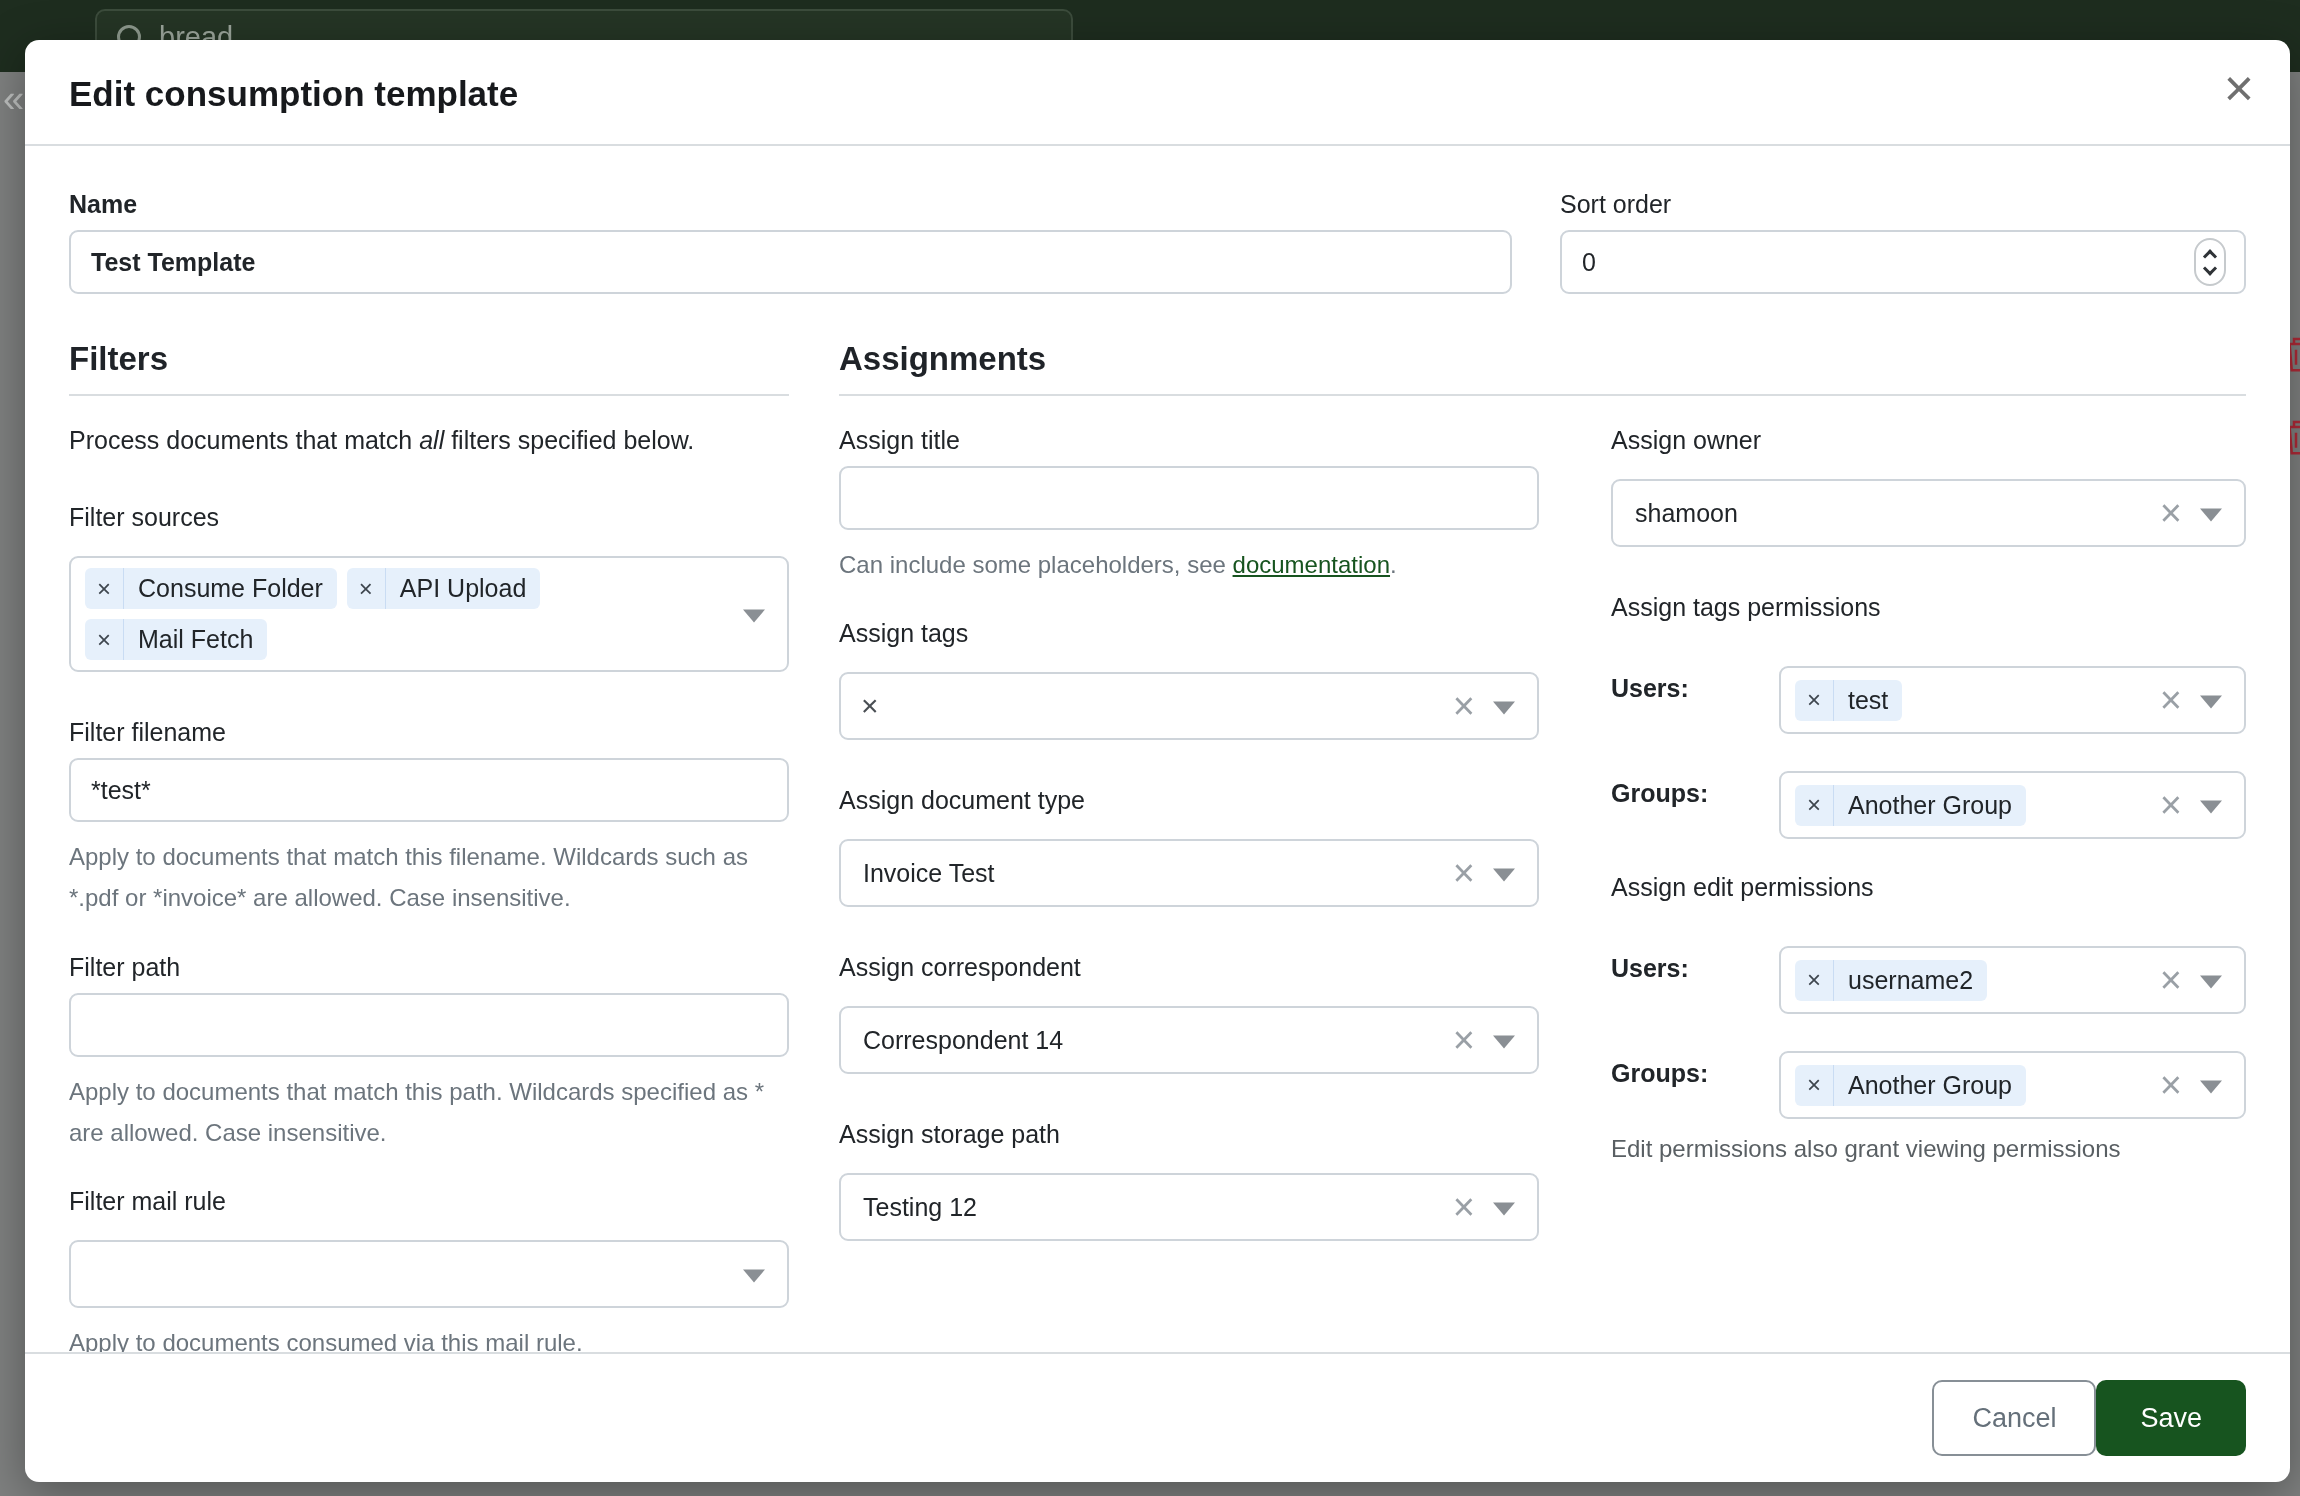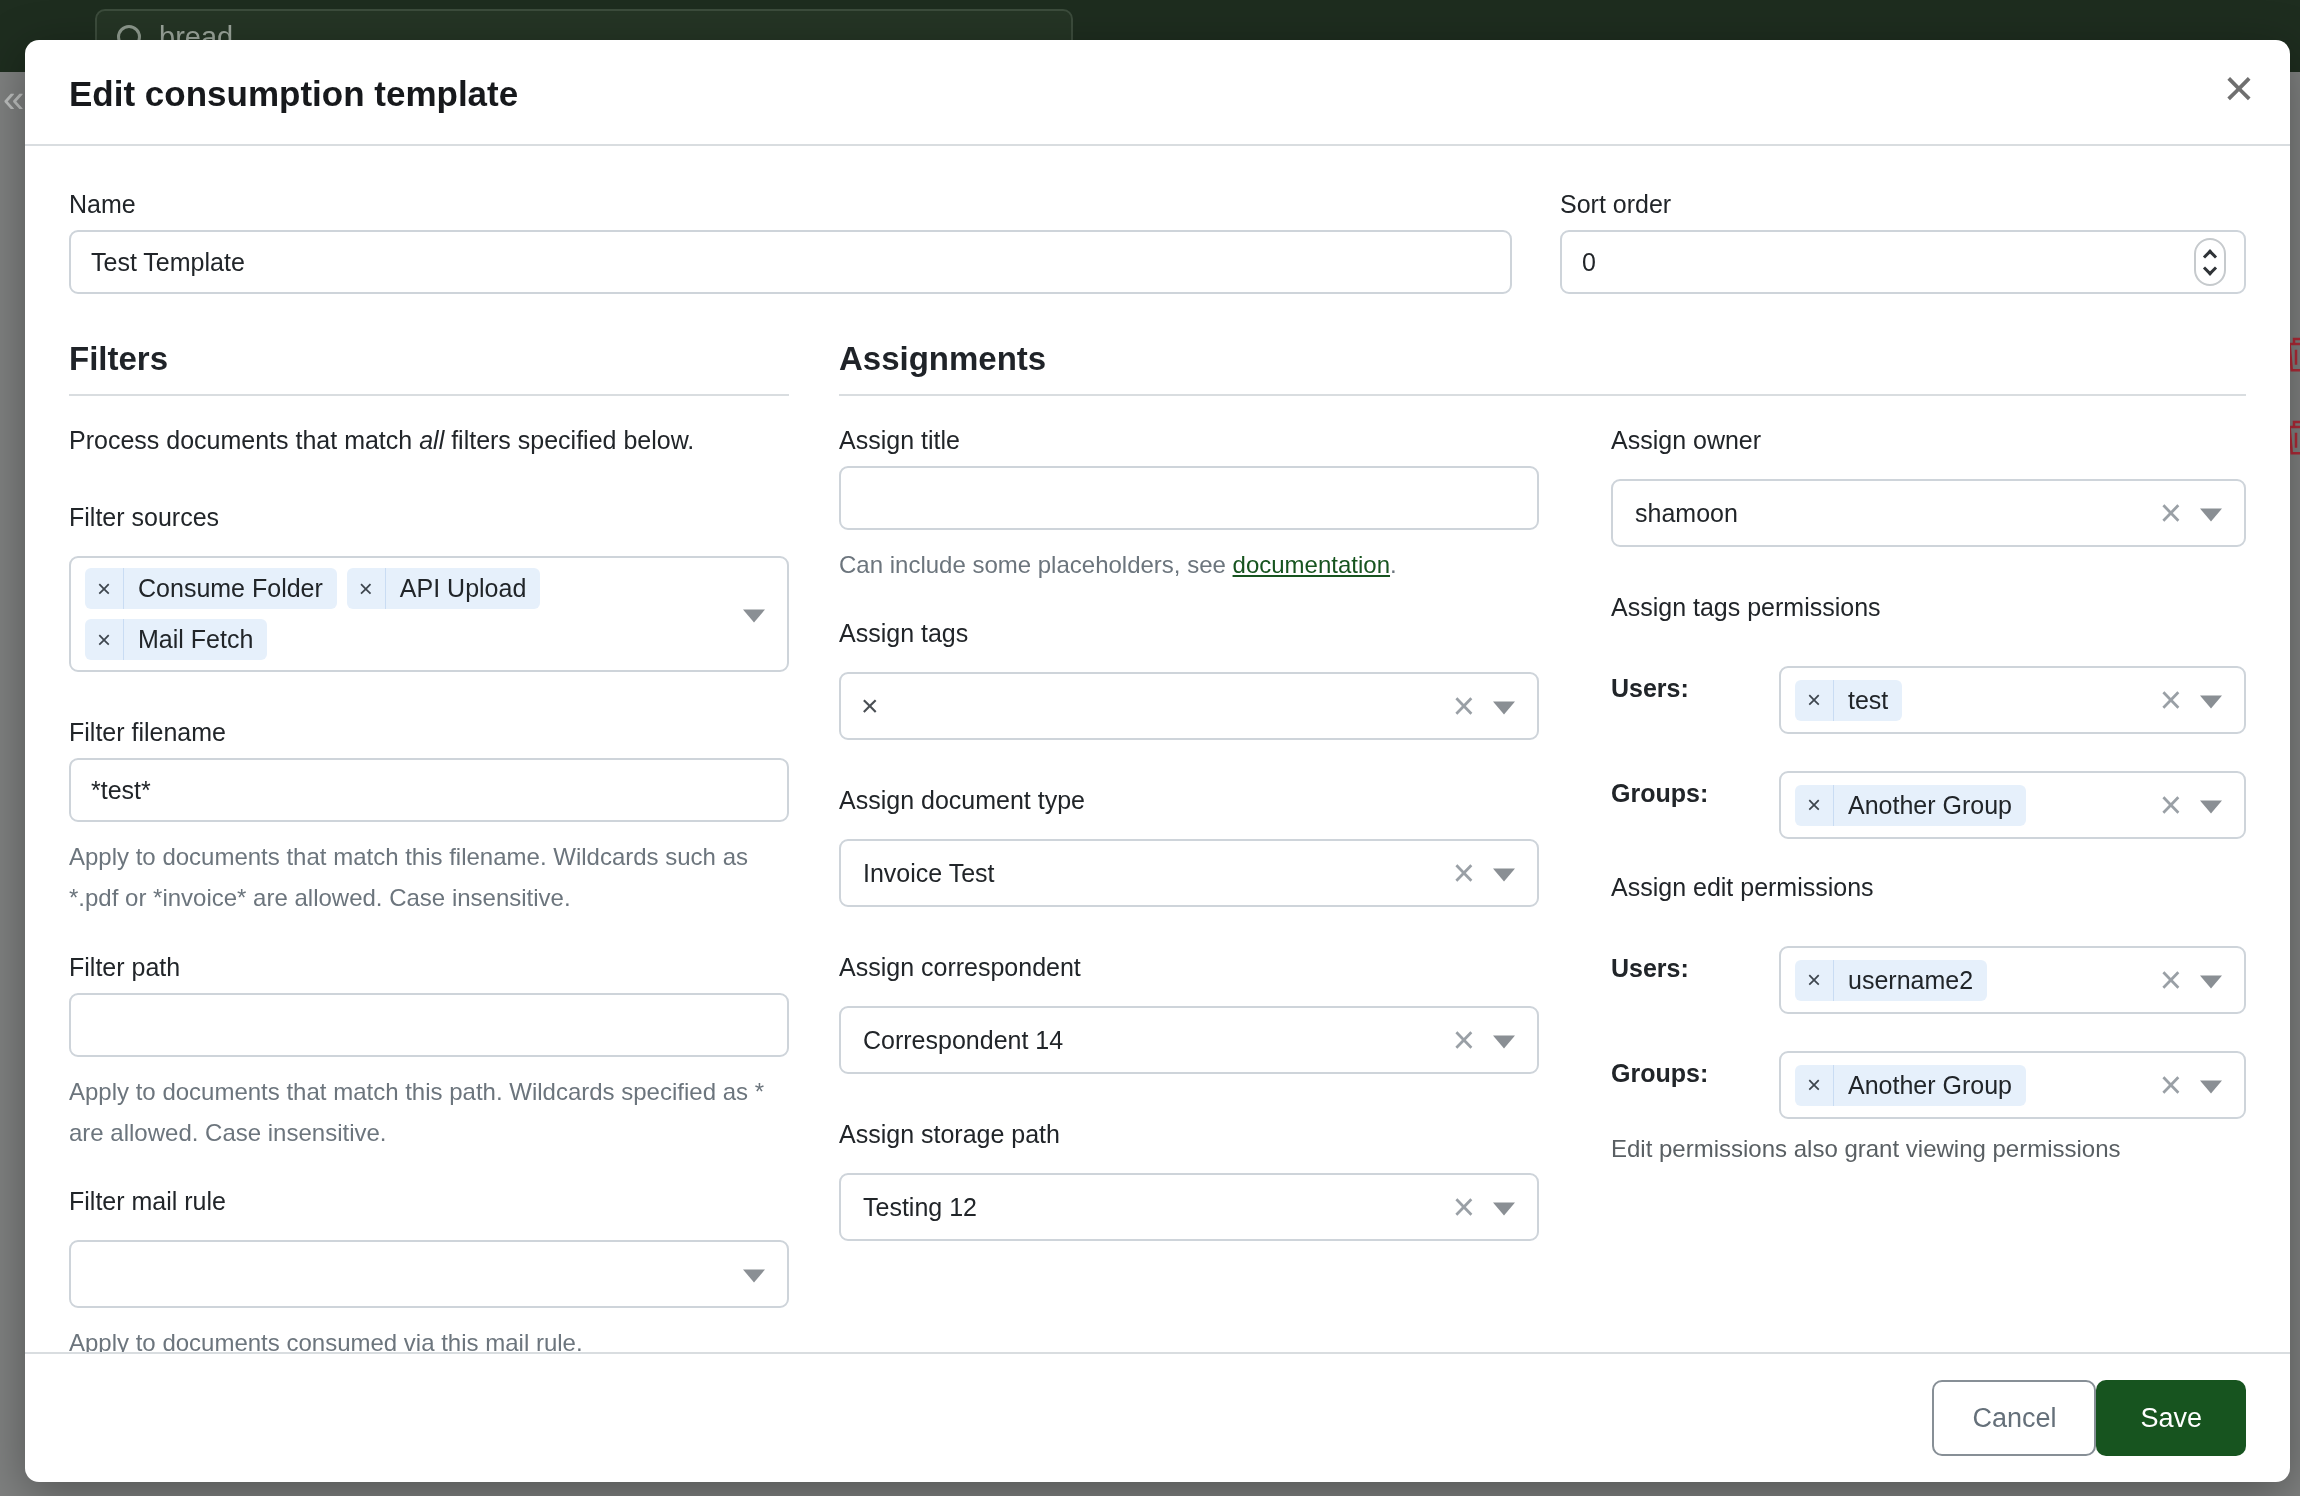--- a/index.html
+++ b/index.html
@@ -59,21 +59,21 @@
   
   .num-wrap{position:relative;}
   .stepper{position:absolute;right:20px;top:50%;transform:translateY(-50%);width:32px;height:48px;
     border:2px solid #c6cacd;border-radius:16px;display:flex;flex-direction:column;align-items:center;
     justify-content:center;gap:5px;background:#fff;cursor:pointer;}
   .chev{width:10px;height:10px;border:3px solid #2f3337;border-bottom:none;border-right:none;}
   .chev.up{transform:rotate(45deg) translate(1px,1px);}
   .chev.down{transform:rotate(225deg) translate(1px,1px);}
   
   .row1{display:flex;}
-  .name-col{flex:1;}
+  .name-col{flex:1;font-weight:bold;}
   .sort-col{width:686px;margin-left:48px;}
   .row2{display:flex;margin-top:46px;}
   .col-filters{width:720px;flex:none;}
   .col-assign{flex:1;margin-left:50px;}
   .intro{font-size:25px;margin-bottom:48px;color:var(--text);}
   .assign-cols{display:flex;}
   .assign-left{width:700px;flex:none;}
   .assign-right{flex:1;margin-left:72px;}
   .doc-link{color:var(--accent);text-decoration:underline;cursor:pointer;}
   .perm-h{font-size:25px;margin:4px 0 20px;}

